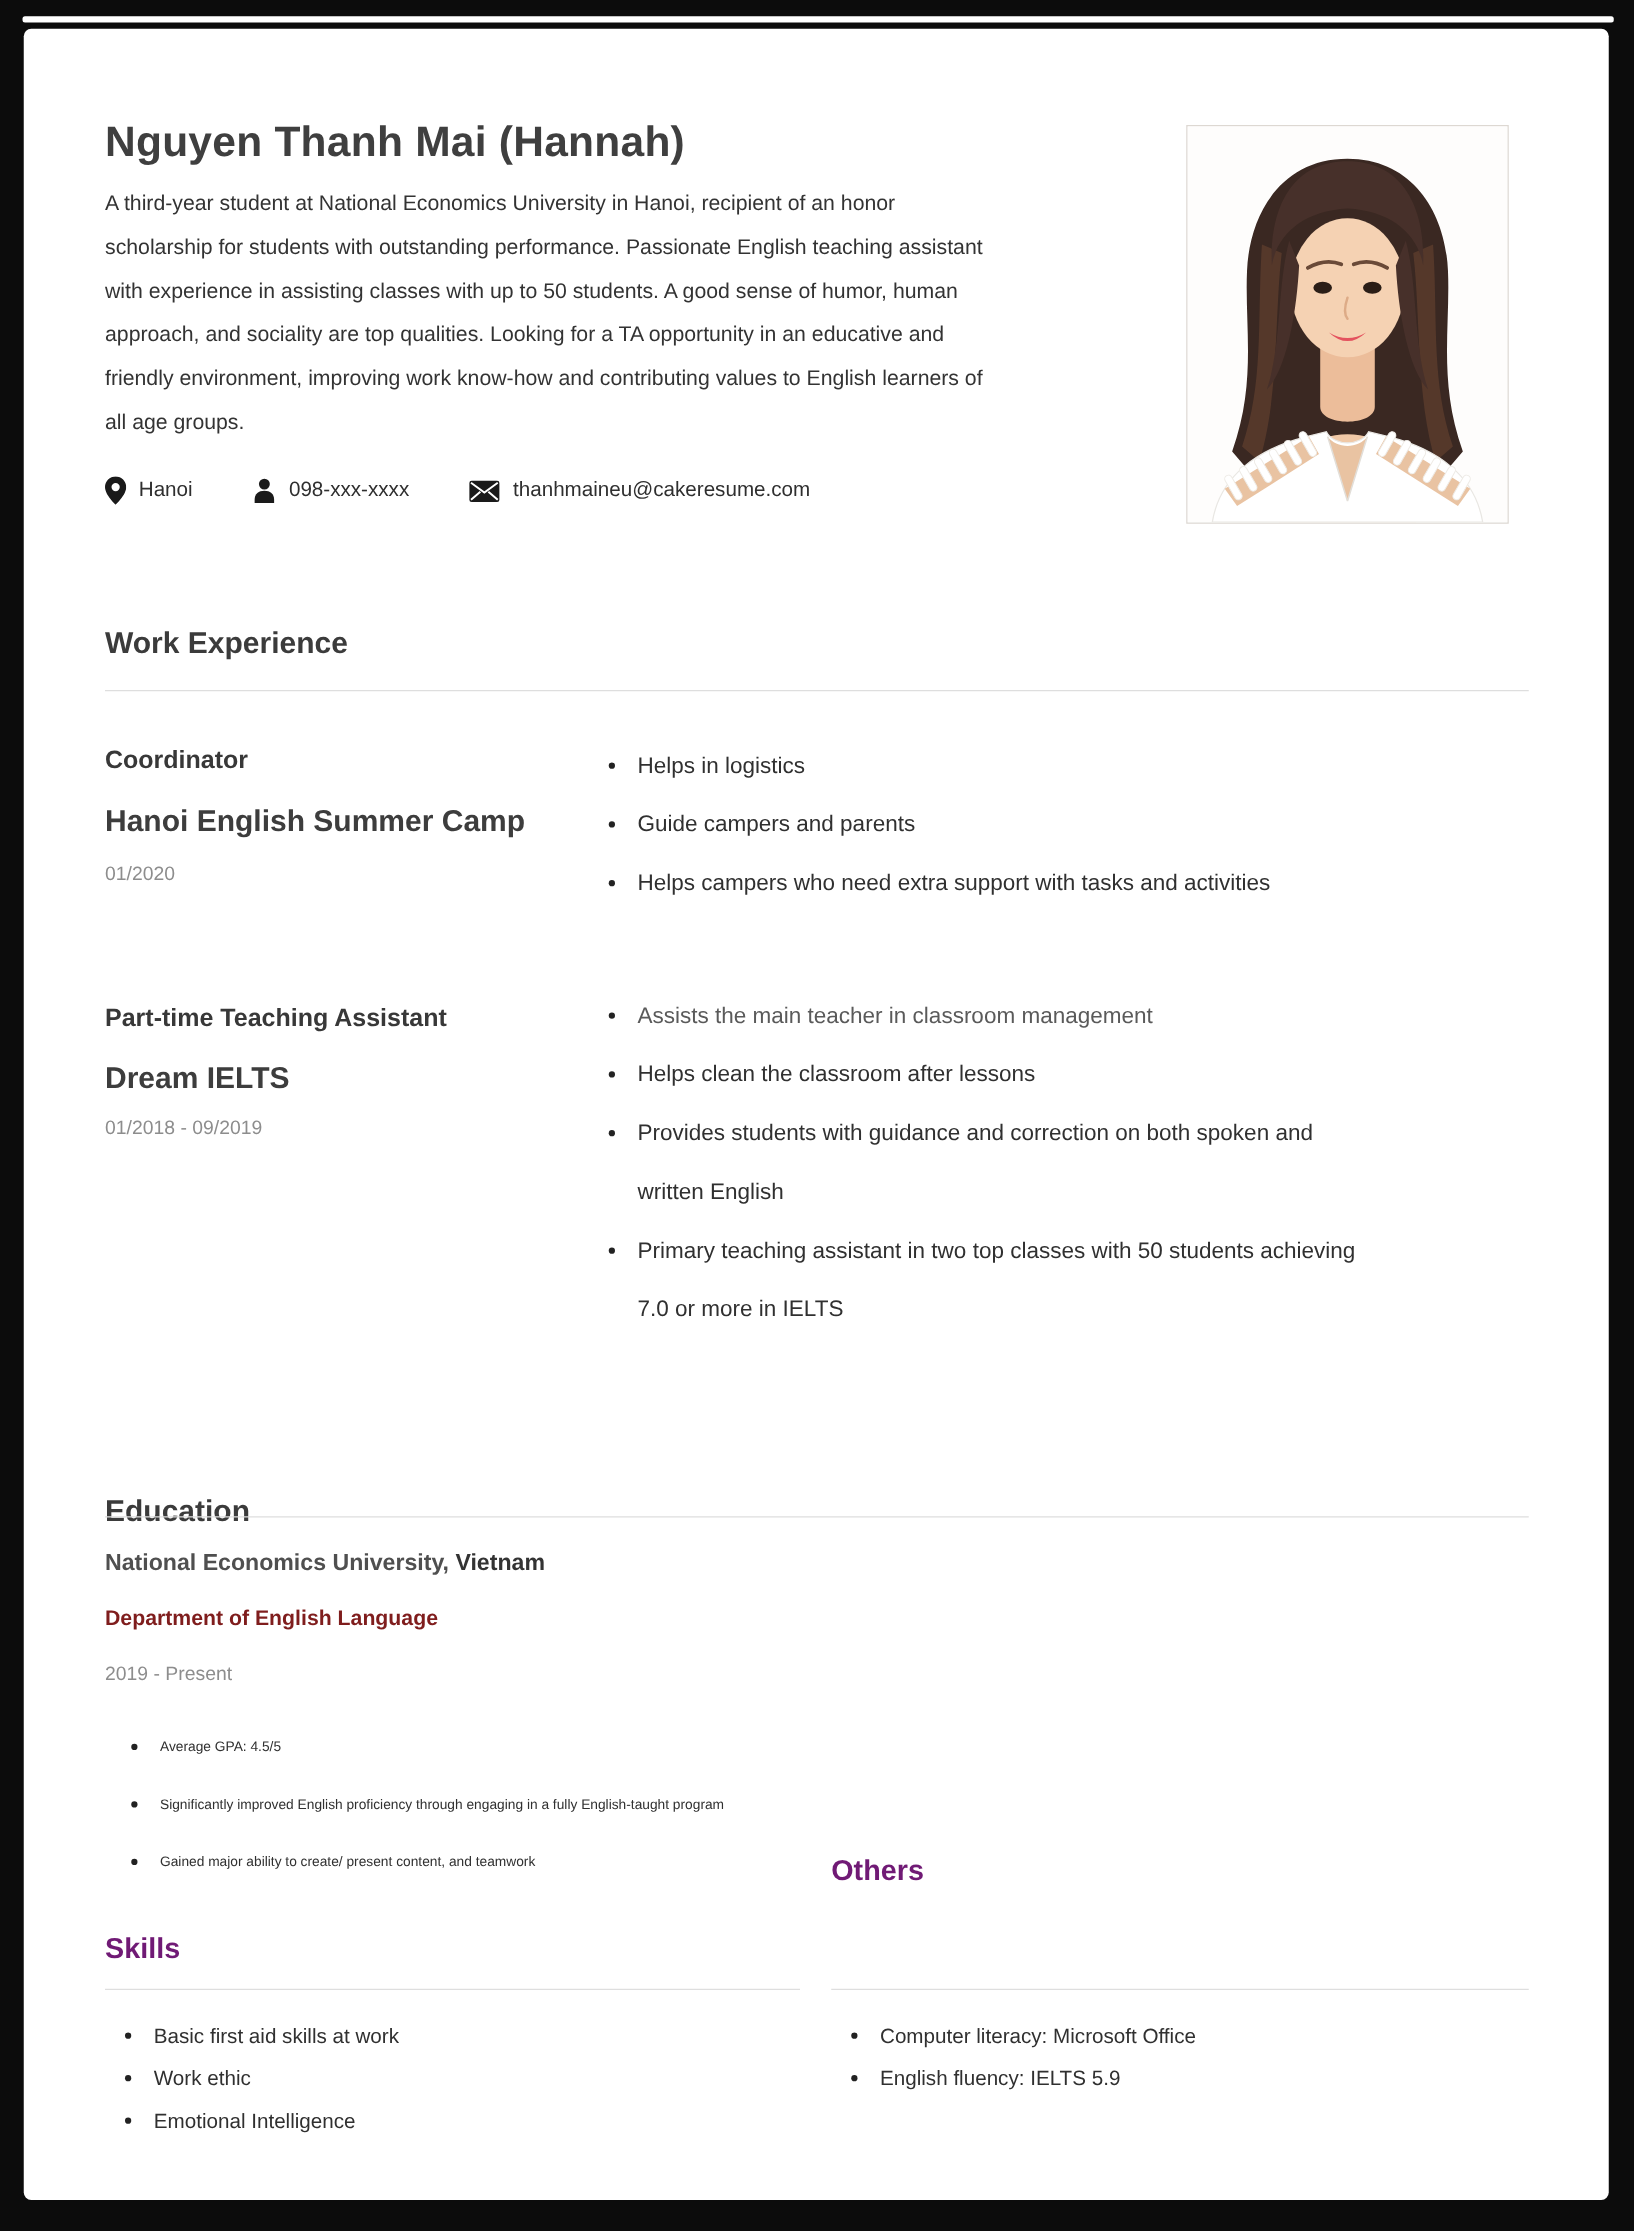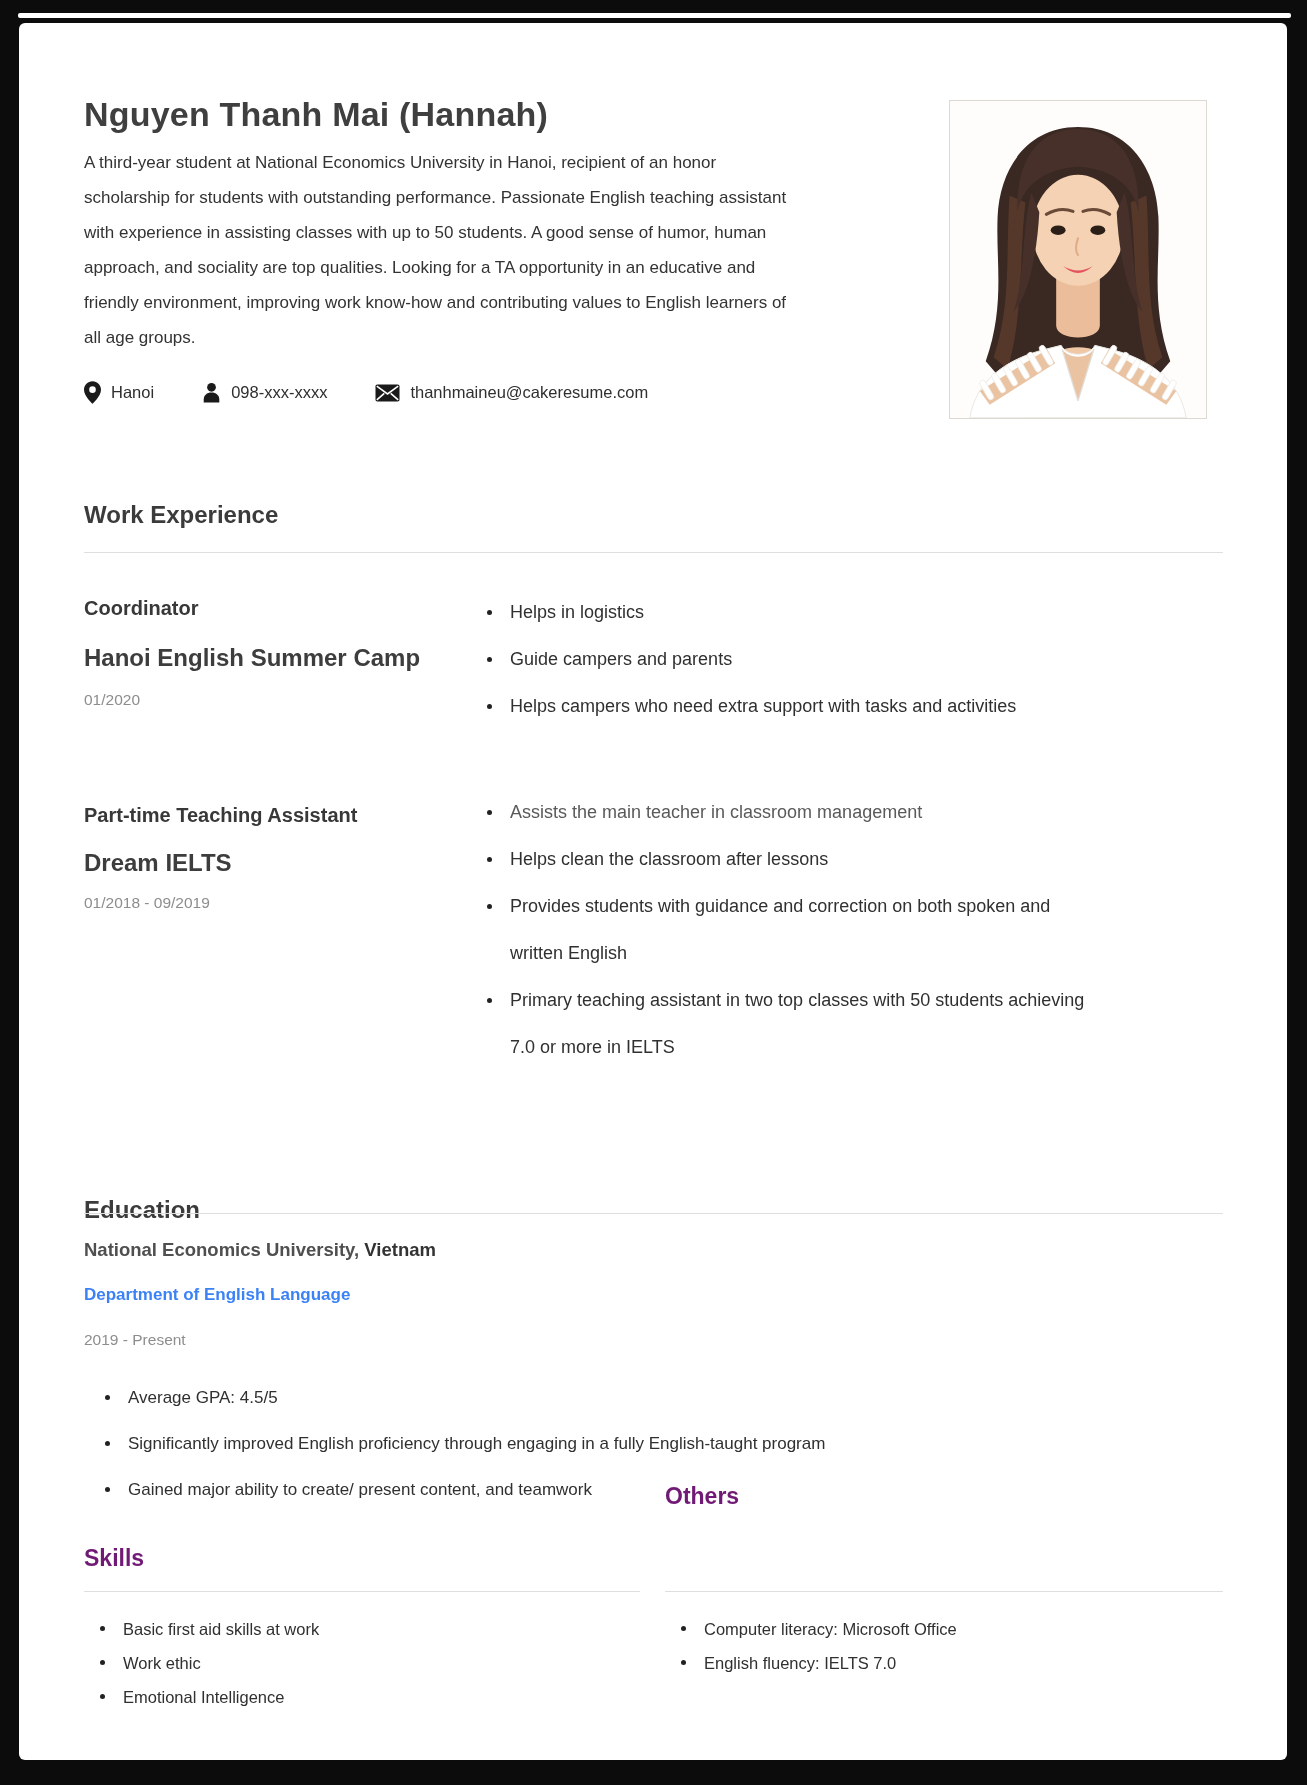--- a/index.html
+++ b/index.html
@@ -44,30 +44,30 @@
   ul.bullets li::before {
     content:""; position:absolute; left:2px; width:5px; height:5px;
     border-radius:50%; background:#222;
   }
   ul.job-bullets { width:600px; }
   ul.job-bullets li { font-size:18px; line-height:47px; }
   ul.job-bullets li::before { top:21px; }
   ul.job-bullets li.muted { color:#5a5a5a; }
 
   ul.edu-bullets { width:1090px; }
-  ul.edu-bullets li { font-size:17px; line-height:46px; }
+  ul.edu-bullets li { font-size:11px; line-height:46px; }
   ul.edu-bullets li::before { top:20px; }
 
   ul.small-bullets li { font-size:16.5px; line-height:34px; }
   ul.small-bullets li::before { top:14px; width:5px; height:5px; }
 
   .school-line { font-size:18.5px; }
   .school-main { color:#4f4f4f; font-weight:600; }
   .school-country { color:#333333; font-weight:700; }
-  .department { font-size:17px; font-weight:700; color:#3b82f6; }
+  .department { font-size:17px; font-weight:700; color:#7f1d1d; }
 </style>
 </head>
 <body>
 
 <div class="frame">
   <div class="pinstripe"></div>
 
   <div class="page">
 
     <div class="abs name">Nguyen Thanh Mai (Hannah)</div>
@@ -200,17 +200,17 @@
     <ul class="abs bullets small-bullets" style="left:79px; top:1589px; width:520px;">
       <li>Basic first aid skills at work</li>
       <li>Work ethic</li>
       <li>Emotional Intelligence</li>
     </ul>
 
     <div class="abs subsection-title" style="left:646px; top:1460px;">Others</div>
     <div class="abs rule" style="left:646px; top:1568px; width:558px;"></div>
     <ul class="abs bullets small-bullets" style="left:660px; top:1589px; width:520px;">
       <li>Computer literacy: Microsoft Office</li>
-      <li>English fluency: IELTS 7.0</li>
+      <li>English fluency: IELTS 5.9</li>
     </ul>
 
   </div>
 </div>
 
 </body></html>

